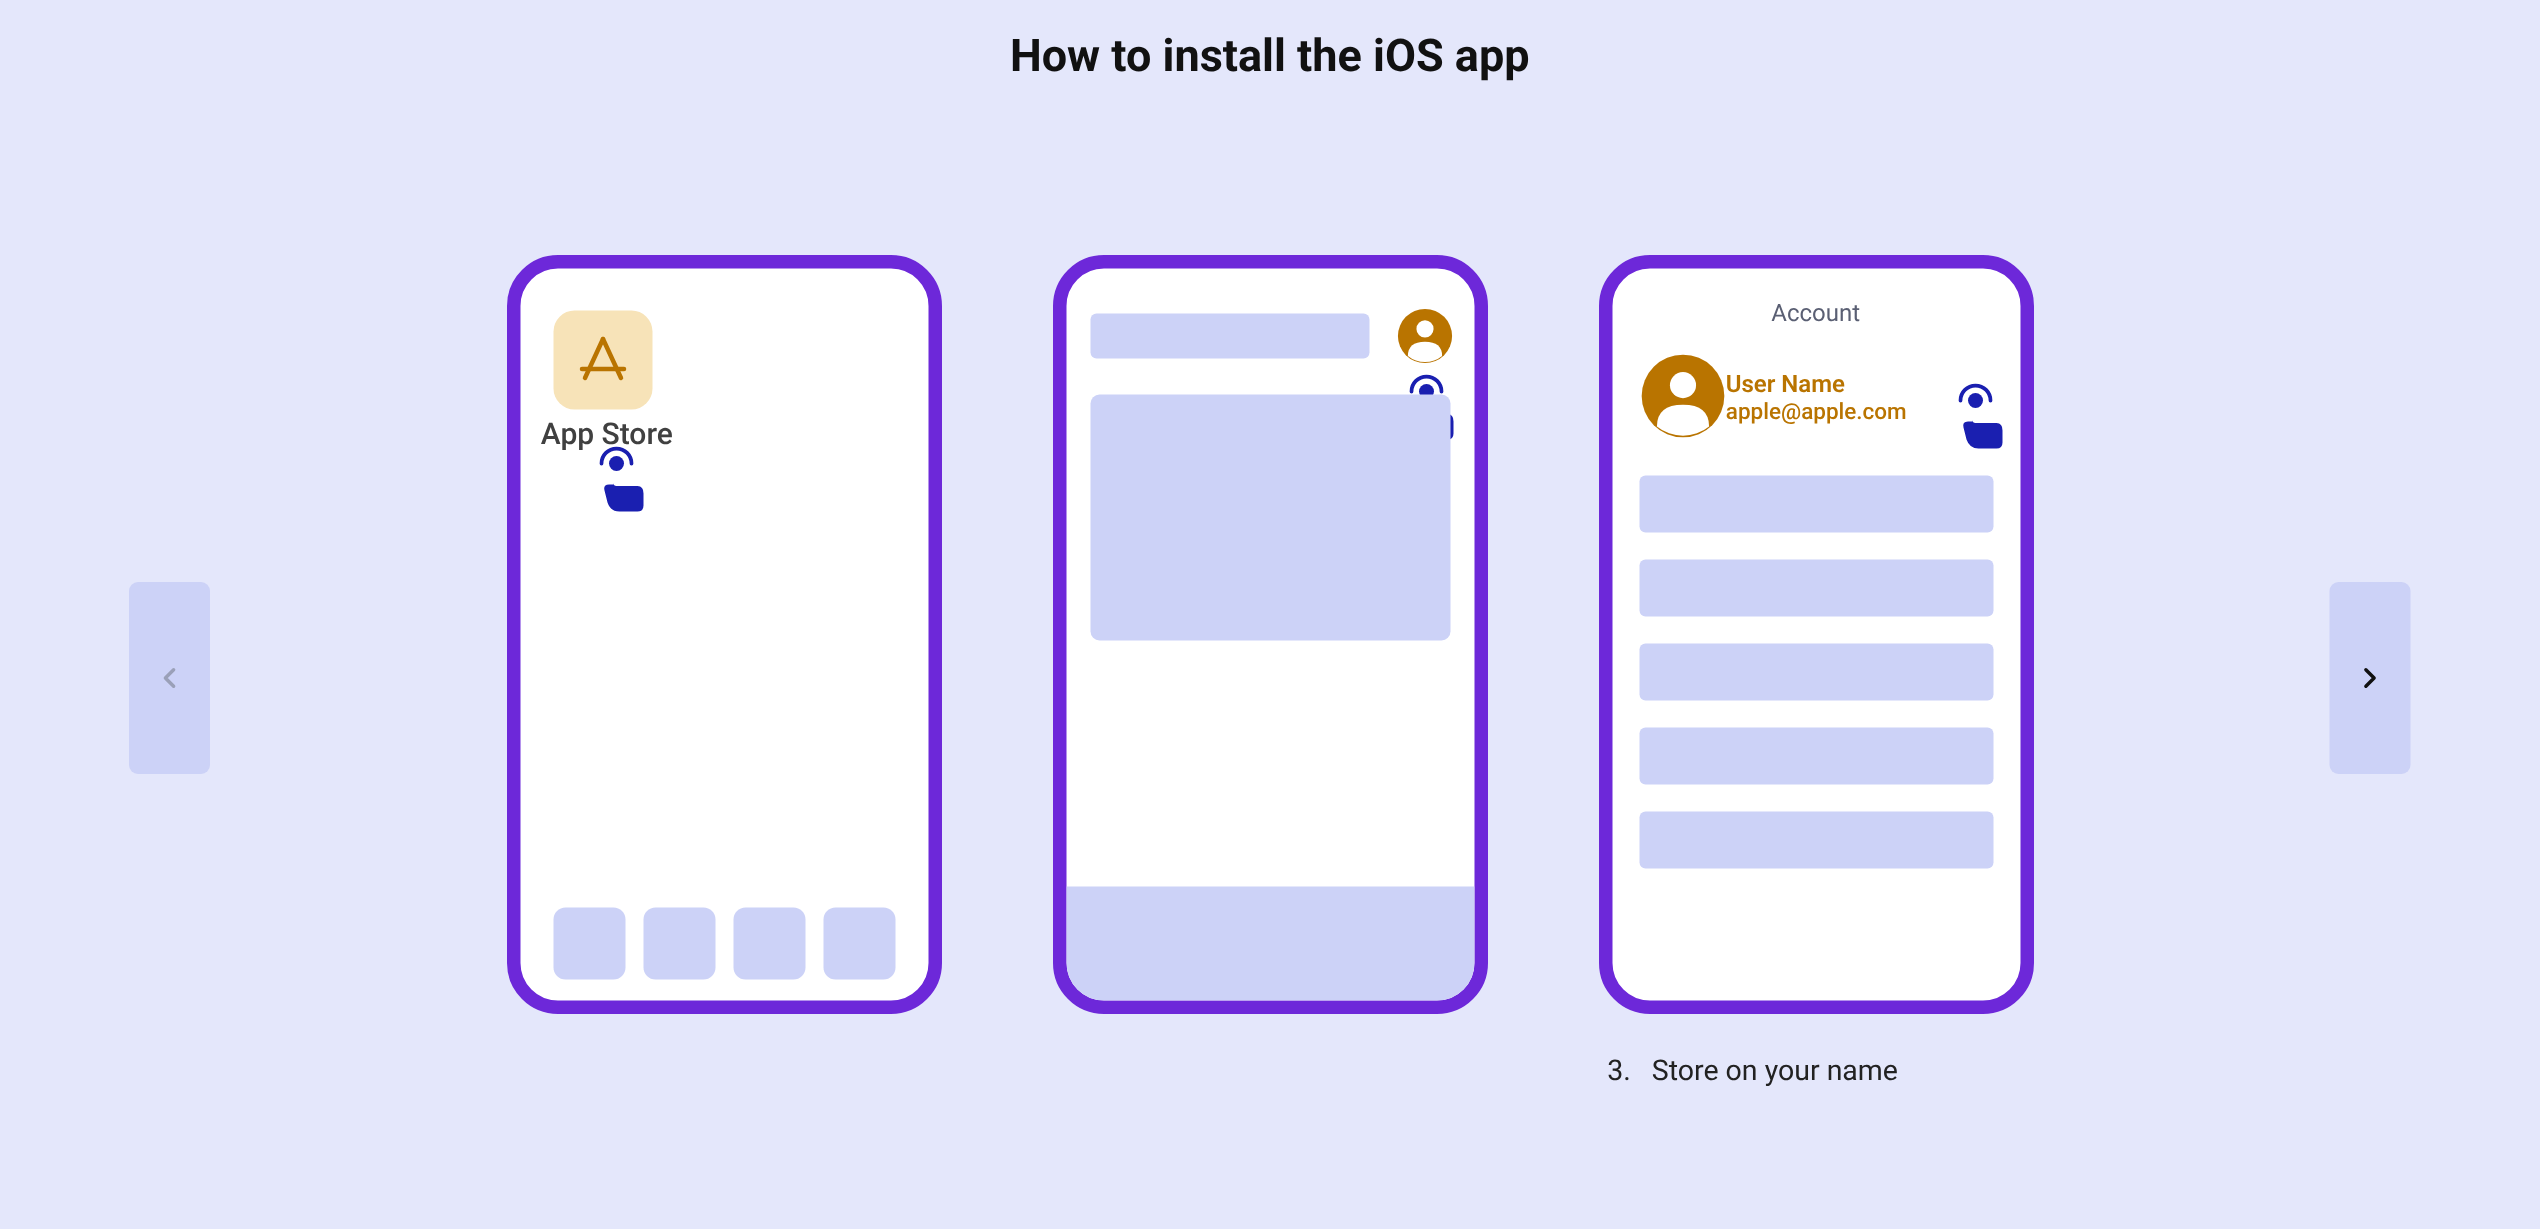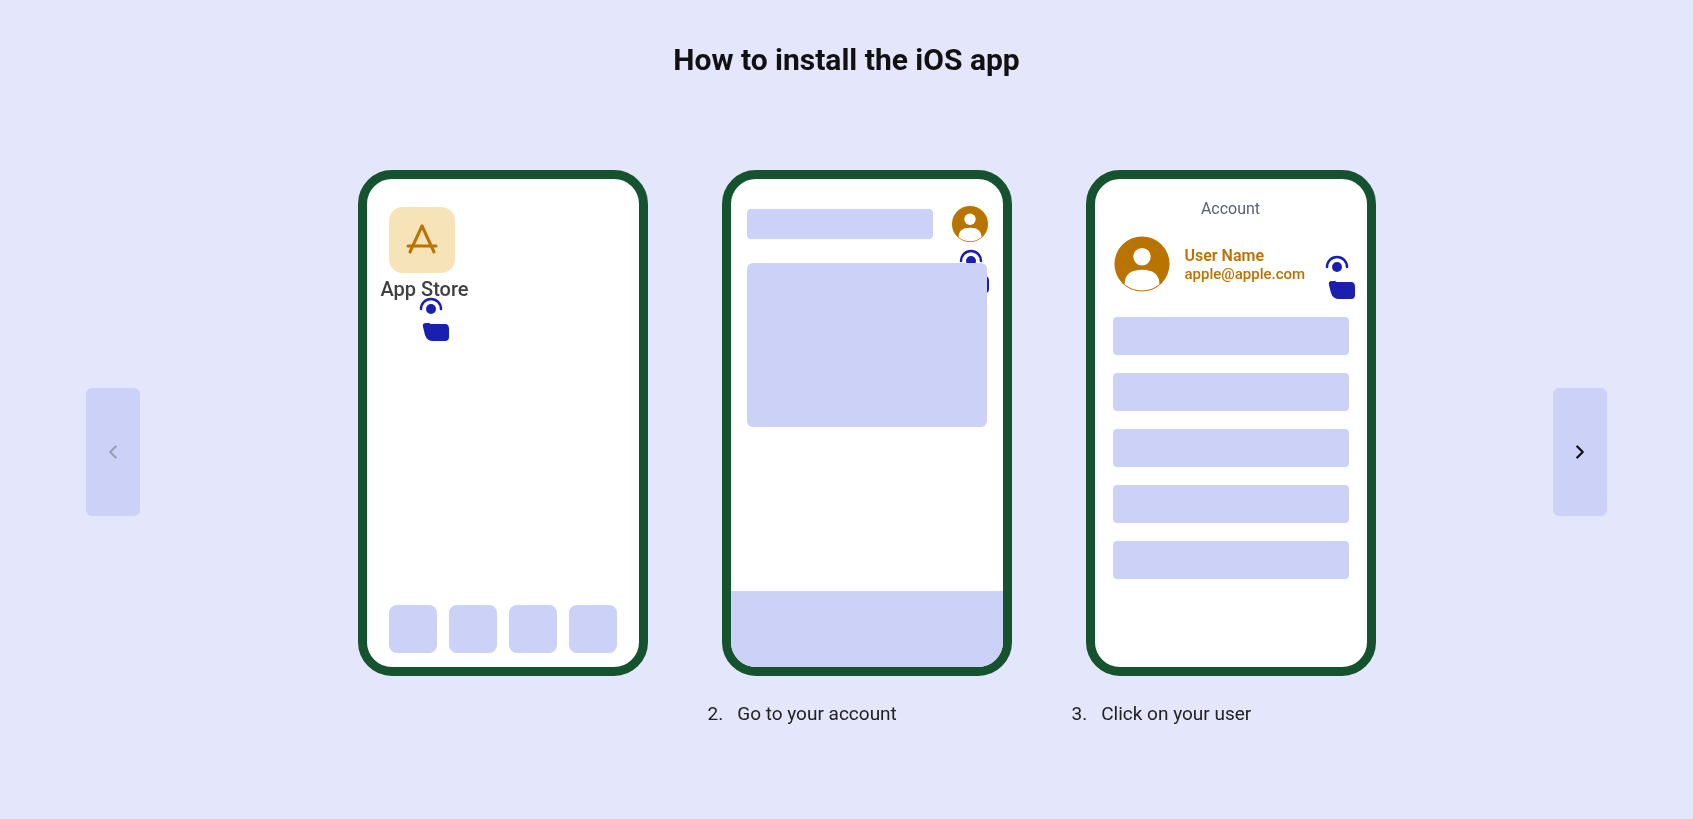--- a/index.html
+++ b/index.html
@@ -9,21 +9,21 @@
     width: 1693px;
     height: 819px;
     overflow: hidden;
     position: relative;
   }
   h1.title {
     text-align: center;
     font-size: 30px;
     font-weight: 700;
     color: #111;
-    padding-top: 42px;
+    padding-top: 20px;
   }
   .carousel {
     position: absolute;
     top: 0; left: 0; right: 0; bottom: 0;
   }
   .nav-btn {
     position: absolute;
     top: 388px;
     width: 54px;
     height: 128px;
@@ -45,26 +45,25 @@
     left: 50%;
     transform: translateX(-50%);
     top: 170px;
     display: flex;
     gap: 74px;
   }
   .step { width: 290px; }
   .phone {
     width: 290px;
     height: 506px;
-    border: 9px solid #14532d;
+    border: 9px solid #6d28d9;
     border-radius: 34px;
     background: #fff;
     position: relative;
     overflow: hidden;
-    margin-left: 20px;
   }
   .caption {
     margin-top: 26px;
     font-size: 19px;
     color: #222;
     padding-left: 6px;
   }
   .caption .num { margin-right: 14px; }
 
   
@@ -132,21 +131,21 @@
     top: 20px; left: 0; right: 0;
     text-align: center;
     font-size: 16px;
     color: #5a5f73;
   }
   .p3-user {
     position: absolute;
     top: 56px; left: 18px;
     display: flex;
     align-items: center;
-    gap: 14px;
+    gap: 0;
   }
   .p3-user .bigavatar { width: 58px; height: 58px; }
   .p3-user .utext .uname {
     font-size: 16px;
     color: #b97400;
     font-weight: 600;
   }
   .p3-user .utext .uemail {
     font-size: 15px;
     color: #b97400;
@@ -243,23 +242,20 @@
           <svg viewBox="0 0 40 46">
             <g>
               <path d="M6 12 A10 10 0 0 1 26 12" fill="none" stroke="#1a1fb0" stroke-width="2.5" stroke-linecap="round"></path>
               <circle cx="16" cy="12" r="5" fill="#1a1fb0"></circle>
               <path d="M14 14 L14 25 Q14 27 16 27 L30 27 Q34 27 34 32 L34 40 Q34 44 30 44 L18 44 Q12 44 10 38 L8 30 Q7 26 11 26 L14 26 Z" fill="#1a1fb0"></path>
             </g>
           </svg>
         </div>
         <div class="p2-card"></div>
         <div class="p2-bottom"></div>
-      </div>
-      <div class="caption">
-        <span class="num">2.</span><span>Go to your account</span>
       </div>
     </div>
 
     <div class="step">
       <div class="phone">
         <div class="p3-header">Account</div>
         <div class="p3-user">
           <div class="bigavatar">
             <svg class="avatar-svg" viewBox="0 0 40 40">
               <circle class="bg" cx="20" cy="20" r="19"></circle>
@@ -283,18 +279,18 @@
         </div>
         <div class="p3-list">
           <div class="row"></div>
           <div class="row"></div>
           <div class="row"></div>
           <div class="row"></div>
           <div class="row"></div>
         </div>
       </div>
       <div class="caption">
-        <span class="num">3.</span><span>Click on your user</span>
+        <span class="num">3.</span><span>Store on your name</span>
       </div>
     </div>
 
   </div>
 </div>
 
 </body></html>

